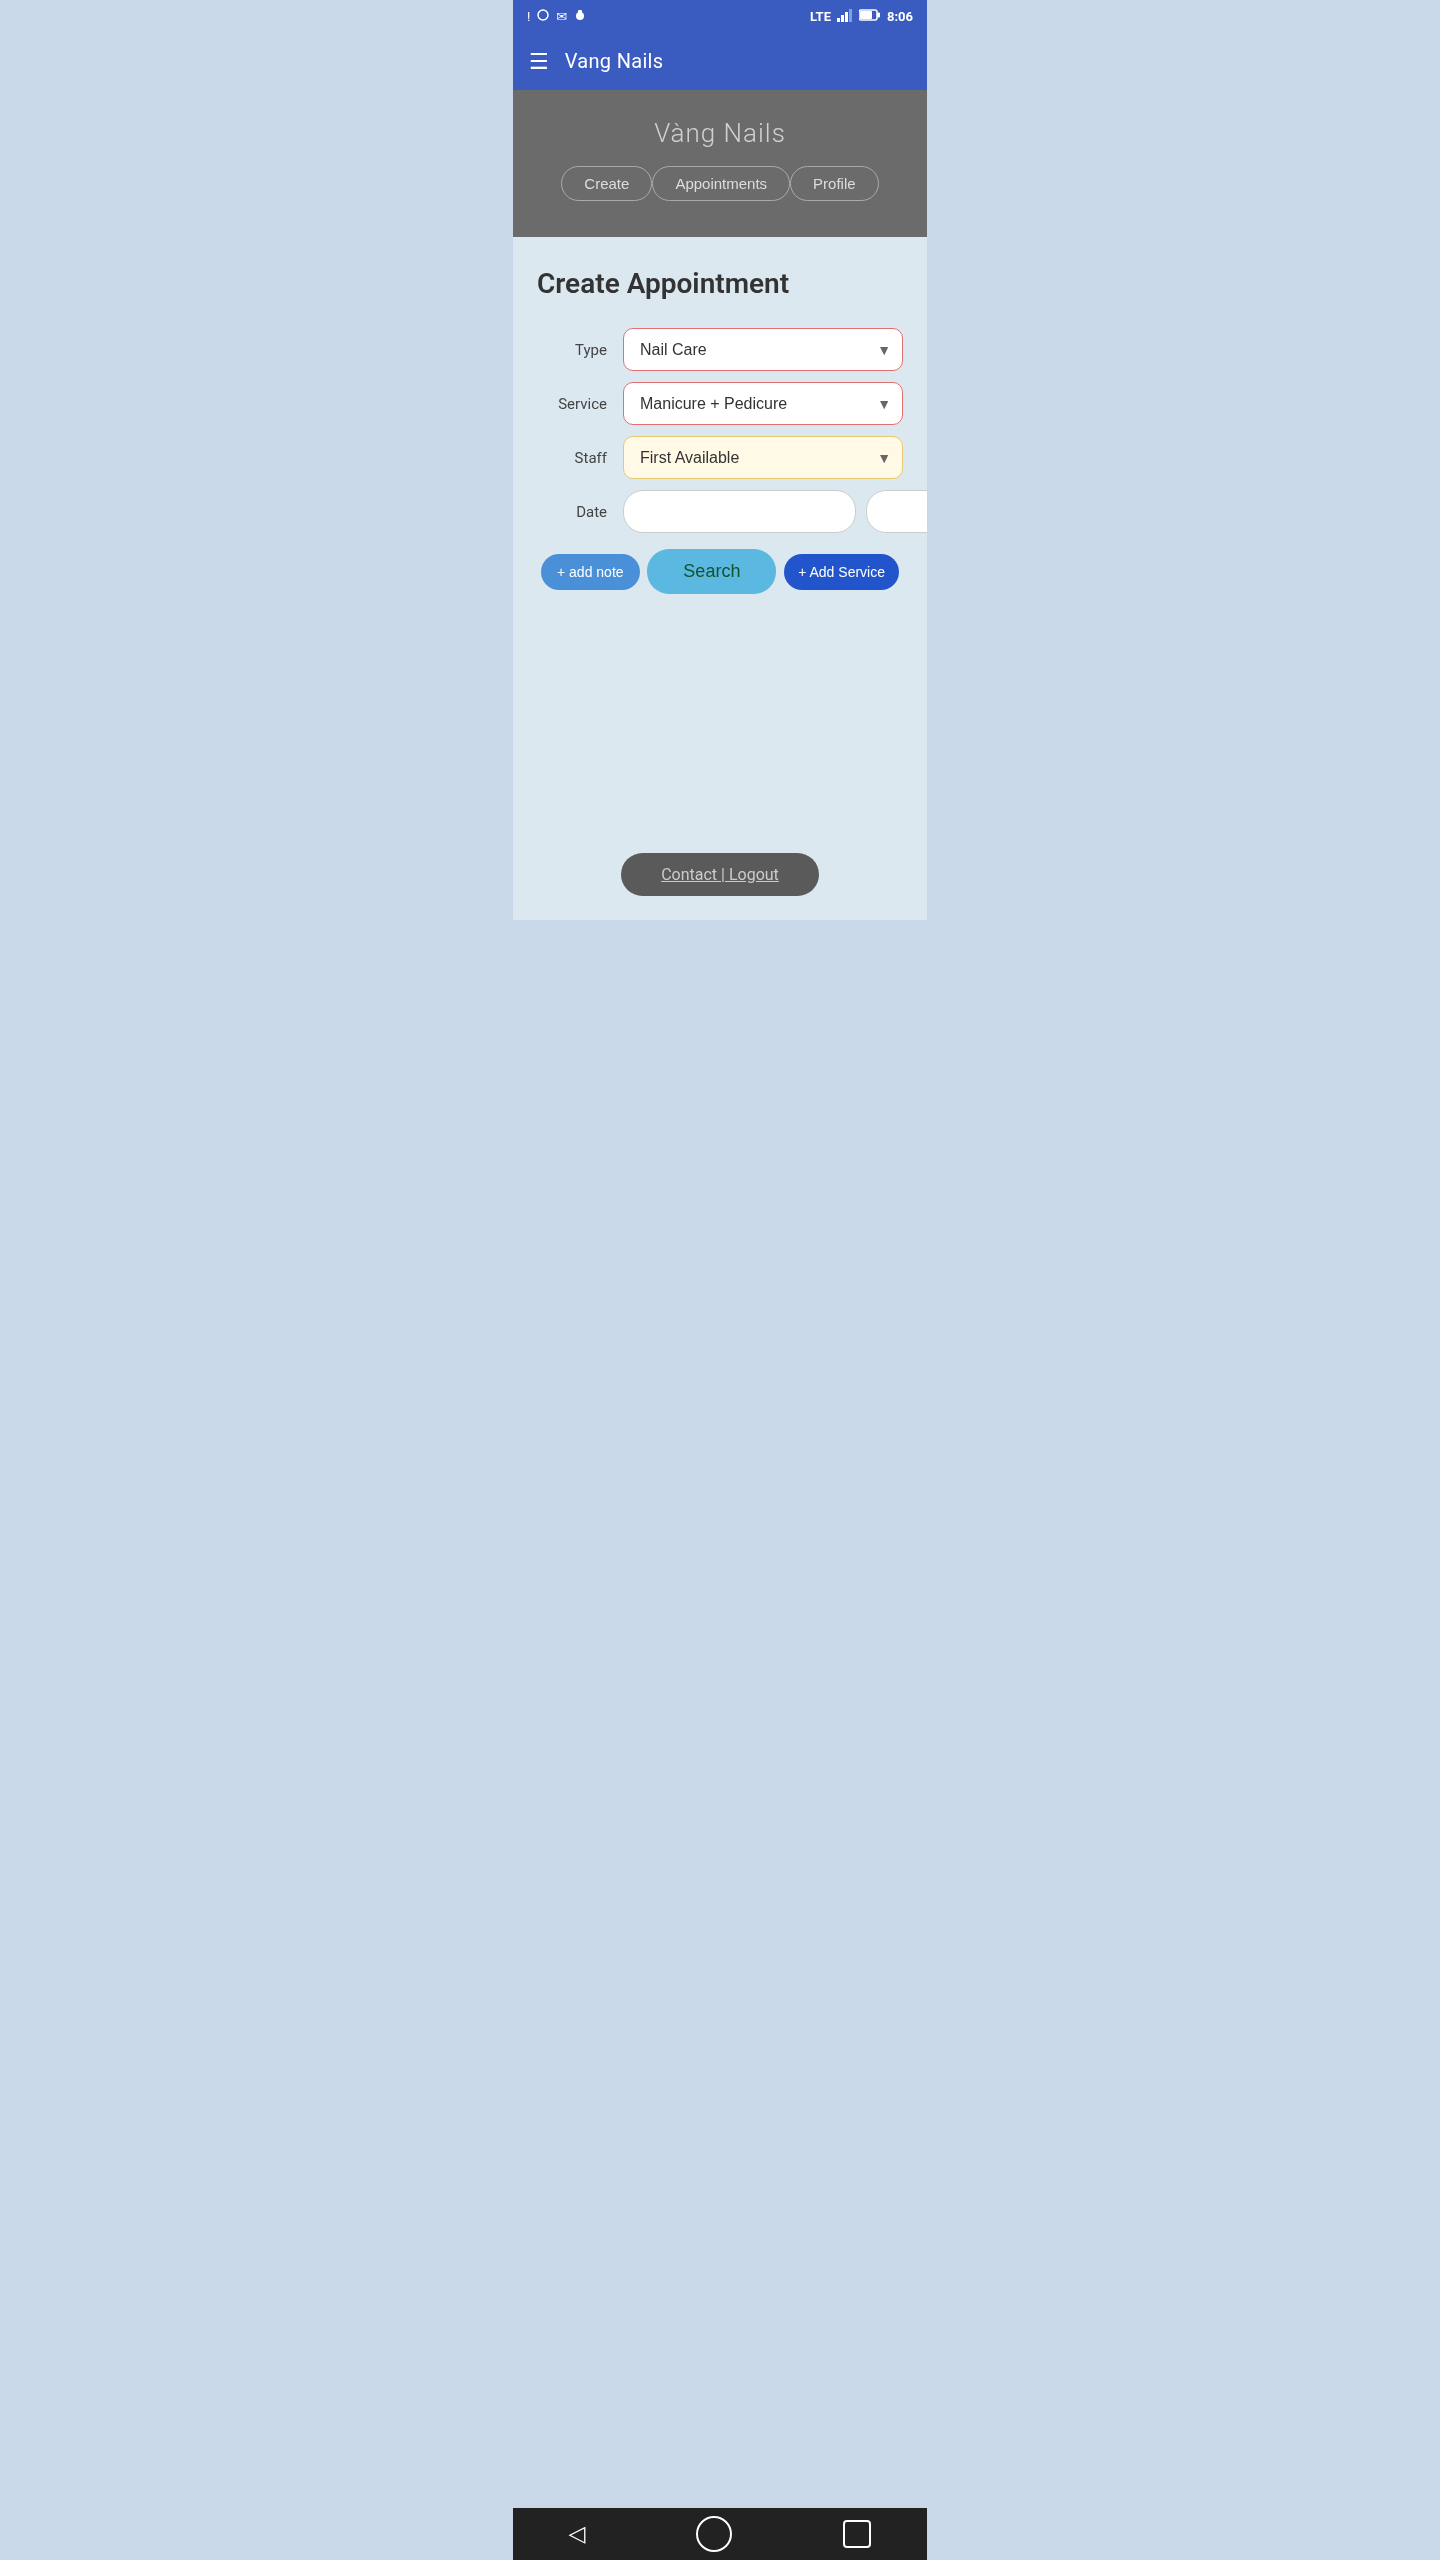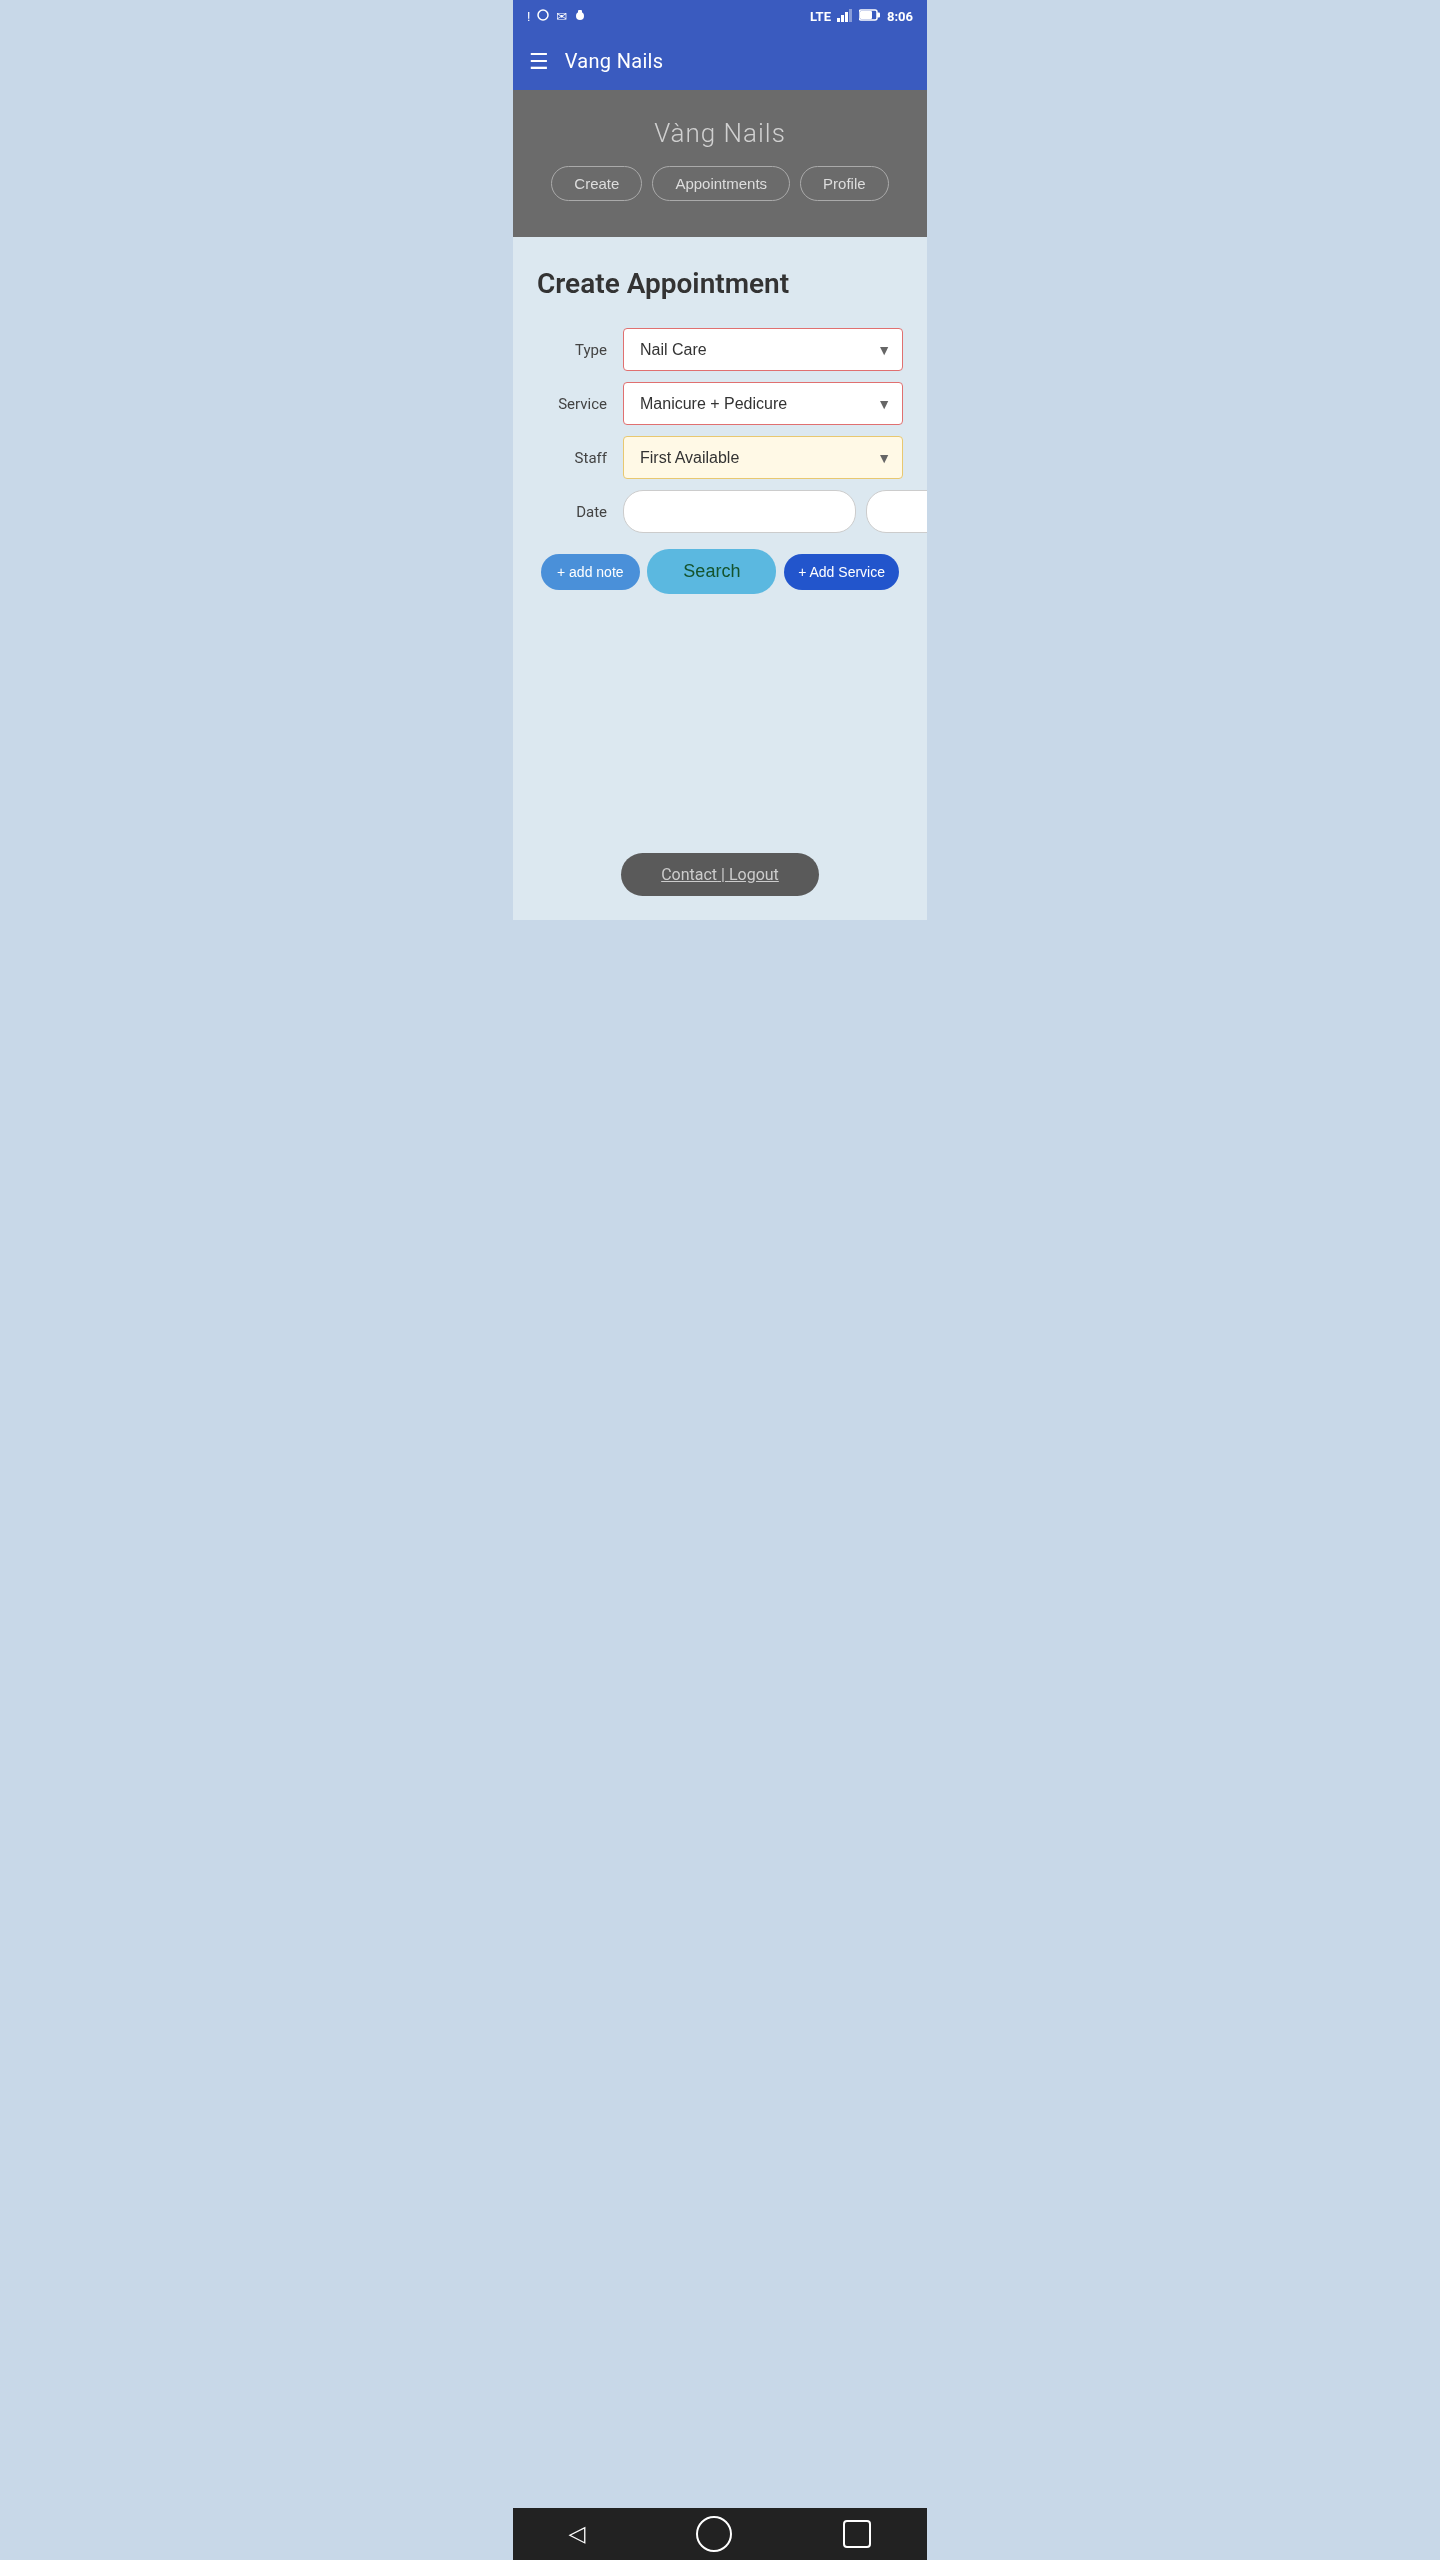--- a/index.html
+++ b/index.html
@@ -80,21 +80,21 @@
 
     .salon-name {
       color: #d0d0d0;
       font-size: 26px;
       font-weight: 300;
       letter-spacing: 1px;
     }
 
     .header-buttons {
       display: flex;
-      gap: 10px;
+      gap: 0;
     }
 
     .header-btn {
       border: 1.5px solid #aaa;
       border-radius: 20px;
       background: transparent;
       color: #ddd;
       padding: 8px 22px;
       font-size: 15px;
       cursor: pointer;
@@ -135,21 +135,21 @@
     }
 
     .select-wrapper {
       flex: 1;
       position: relative;
     }
 
     .select-wrapper select {
       width: 100%;
       border: 1.5px solid #e07070;
-      border-radius: 4px;
+      border-radius: 10px;
       background: white;
       padding: 12px 36px 12px 16px;
       font-size: 16px;
       color: #333;
       appearance: none;
       -webkit-appearance: none;
       cursor: pointer;
     }
 
     .select-wrapper.staff-select select {

